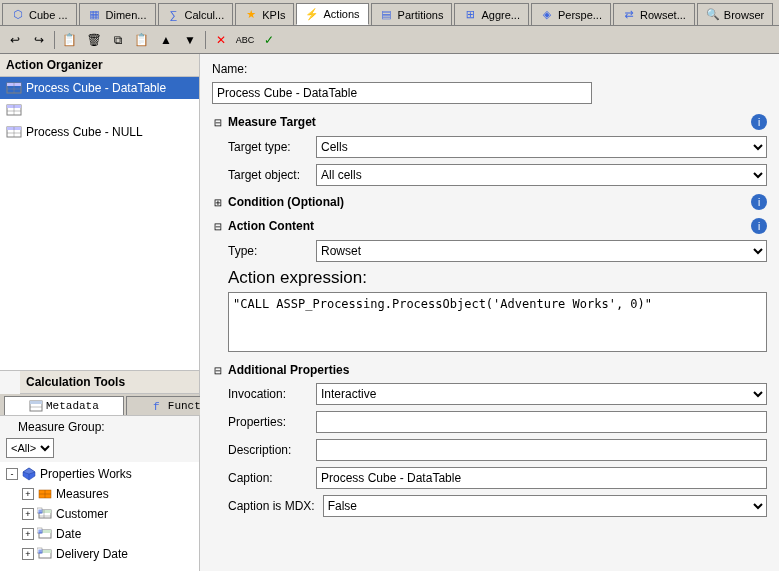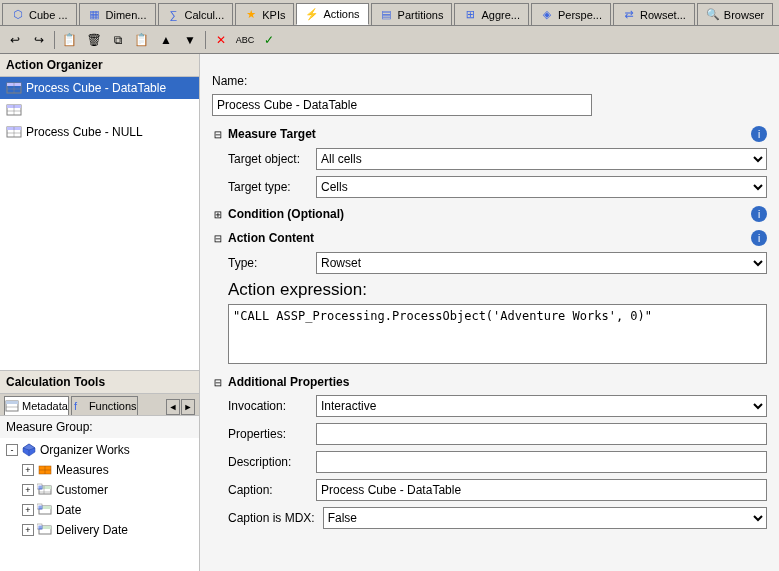--- a/index.html
+++ b/index.html
@@ -123,40 +123,42 @@
       display: flex;
       flex-direction: column;
     }
 
     .calc-header {
       background: #e8e4dc;
       border-bottom: 1px solid #c0c0c0;
       padding: 4px 6px;
       font-weight: bold;
       font-size: 12px;
+      margin-left: 20px;
     }
 
     .calc-tabs {
       display: flex;
       background: #d4d0c8;
       border-bottom: 1px solid #c0c0c0;
       align-items: flex-end;
       padding: 2px 4px 0;
       gap: 2px;
     }
     .calc-tab {
-      padding: 2px 0;
+      padding: 2px 24px;
       background: #d4d0c8;
       border: 1px solid #808080;
       border-bottom: none;
       cursor: pointer;
       font-size: 11px;
       display: flex;
       align-items: center;
       gap: 3px;
+      font-family: Liberation Mono, monospace;
     }
     .calc-tab.active { background: #ffffff; }
 
     .calc-nav {
       display: flex;
       gap: 1px;
       margin-left: auto;
     }
     .calc-nav-btn {
       width: 14px;
@@ -166,21 +168,21 @@
       cursor: pointer;
       display: flex;
       align-items: center;
       justify-content: center;
       font-size: 9px;
     }
 
     .measure-group-row {
       display: flex;
       align-items: center;
-      padding: 4px 6px;
+      padding: 4px 18px;
       gap: 4px;
       font-size: 12px;
     }
 
     .measure-select {
       flex: 1;
       height: 20px;
       font-size: 11px;
       border: 1px solid #808080;
       background: white;
@@ -221,21 +223,21 @@
       align-items: center;
       justify-content: center;
       flex-shrink: 0;
     }
 
     
     .right-panel {
       flex: 1;
       background: #f5f5f5;
       overflow-y: auto;
-      padding: 20px 12px;
+      padding: 8px 12px;
     }
 
     .field-row {
       display: flex;
       align-items: center;
       margin-bottom: 6px;
       gap: 8px;
     }
 
     .field-label {
@@ -458,33 +460,38 @@
         </div>
         <div class="calc-nav">
           <button class="calc-nav-btn">◄</button>
           <button class="calc-nav-btn">►</button>
         </div>
       </div>
 
       <div class="measure-group-row">
         <span class="field-label">Measure Group:</span>
       </div>
+      <div style="padding: 0 6px 4px;">
+        <select class="measure-select">
+          <option>&lt;All&gt;</option>
+        </select>
+      </div>
 
       <div class="tree-area">
 
         <div class="tree-item">
           <span class="tree-expander">-</span>
           <span class="tree-icon">
             <svg width="16" height="16" viewBox="0 0 16 16">
               <polygon points="8,2 14,6 14,10 8,14 2,10 2,6" fill="#4169e1" stroke="#2040a0" stroke-width="0.5"></polygon>
               <polygon points="8,2 14,6 8,8 2,6" fill="#6080e0" stroke="#2040a0" stroke-width="0.5"></polygon>
               <line x1="8" y1="8" x2="8" y2="14" stroke="#2040a0" stroke-width="0.5"></line>
             </svg>
           </span>
-          <span>Organizer Works</span>
+          <span>Properties Works</span>
         </div>
 
         <div class="tree-item" style="padding-left: 20px;">
           <span class="tree-expander">+</span>
           <span class="tree-icon">
             <svg width="16" height="16" viewBox="0 0 16 16">
               <rect x="2" y="4" width="12" height="8" fill="#ff8c00" stroke="#a05000" stroke-width="0.5"></rect>
               <line x1="2" y1="8" x2="14" y2="8" stroke="#a05000" stroke-width="0.5"></line>
               <line x1="8" y1="4" x2="8" y2="12" stroke="#a05000" stroke-width="0.5"></line>
             </svg>
@@ -546,31 +553,31 @@
     </div>
 
     <div class="section-header">
       <span class="section-toggle">⊟</span>
       <span class="section-title">Measure Target</span>
       <span class="info-icon">i</span>
     </div>
 
     <div class="section-content">
       <div class="field-row">
+        <span class="field-label">Target type:</span>
+        <select class="field-select">
+          <option>Cells</option>
+        </select>
+      </div>
+      <div class="field-row">
         <span class="field-label">Target object:</span>
         <select class="field-select">
           <option>All cells</option>
         </select>
       </div>
-      <div class="field-row">
-        <span class="field-label">Target type:</span>
-        <select class="field-select">
-          <option>Cells</option>
-        </select>
-      </div>
     </div>
 
     <div class="section-header">
       <span class="section-toggle">⊞</span>
       <span class="section-title">Condition (Optional)</span>
       <span class="info-icon">i</span>
     </div>
 
     <div class="section-header">
       <span class="section-toggle">⊟</span>

